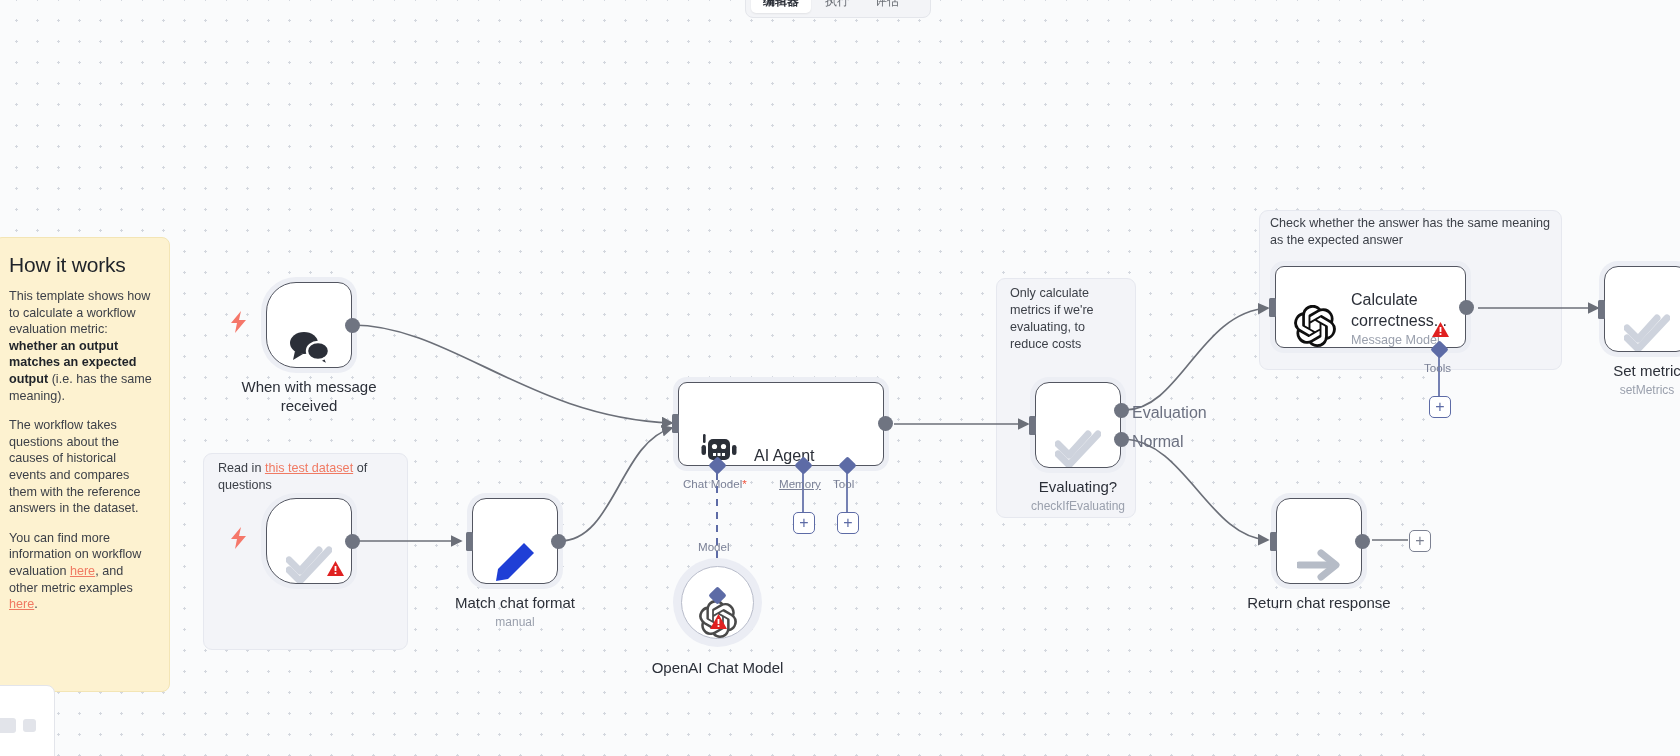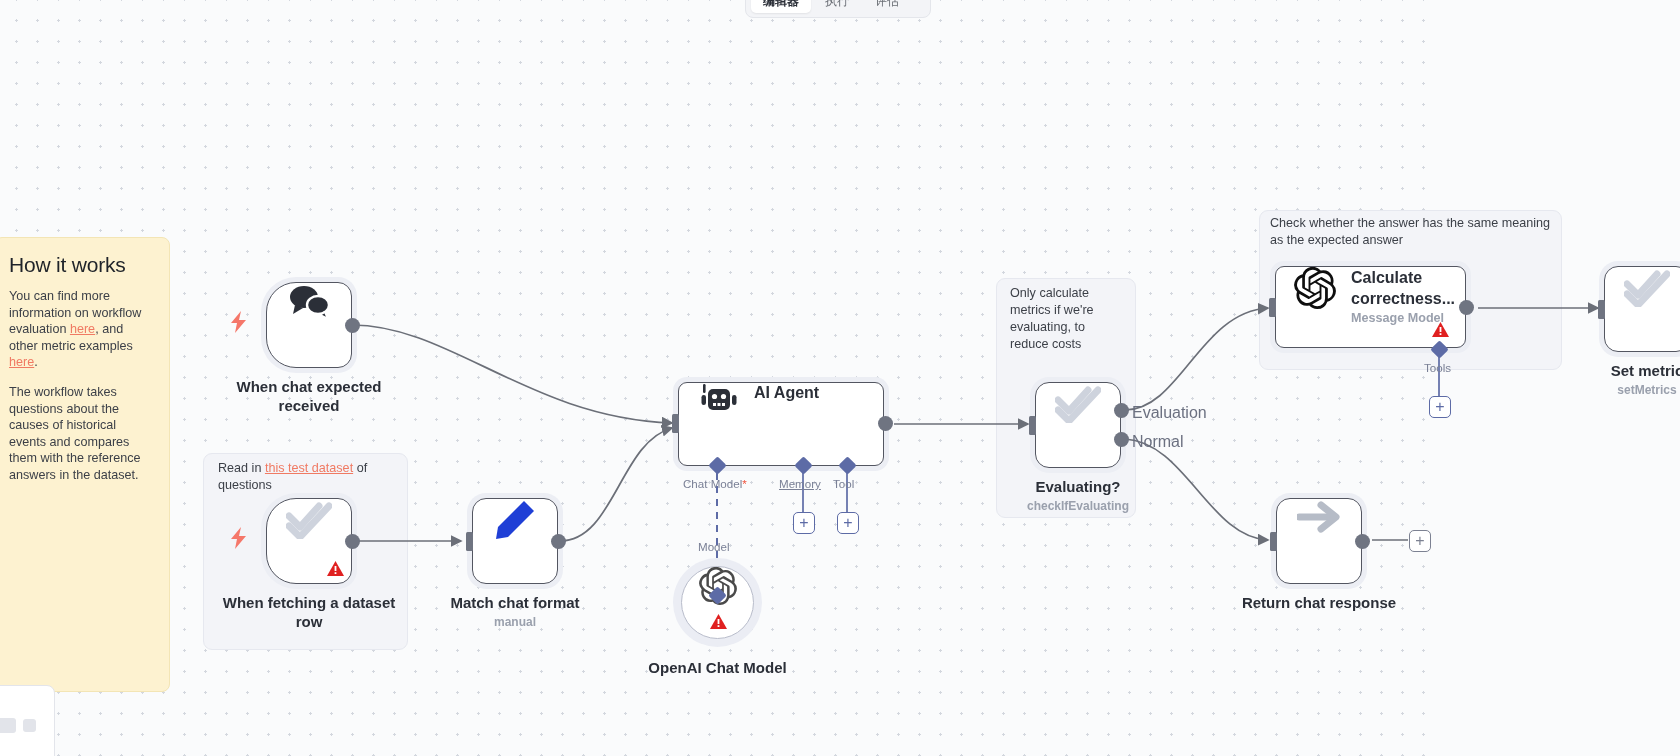--- a/index.html
+++ b/index.html
@@ -98,23 +98,22 @@
 
   
   #edges { position: absolute; left: 0; top: 0; width: 1680px; height: 756px; z-index: 4; pointer-events: none; }
 
   
   .node {
     position: absolute;
     background: #ffffff;
     border: 1.6px solid #535661;
     z-index: 10;
-    display: flex; align-items: flex-start; justify-content: center;
+    display: flex; align-items: flex-end; justify-content: center;
     box-shadow: 0 0 0 5px #eceef4;
-    font-weight: bold;
   }
   .node.sq { width: 86px; height: 86px; border-radius: 14px; }
   .node.trig { border-radius: 30px 14px 14px 30px; }
   .node.wide {
     width: 206px; height: 84px; border-radius: 9px;
     justify-content: flex-start; padding-left: 22px; gap: 17px;
   }
   .node.wide2 {
     width: 191px; height: 82px; border-radius: 9px;
     justify-content: flex-start; padding-left: 18px; gap: 15px;
@@ -189,22 +188,23 @@
 <div id="canvas">
 
   <div id="toolbar-fragment">
     <div class="tb-tab active">编辑器</div>
     <div class="tb-tab">执行</div>
     <div class="tb-tab">评估</div>
   </div>
 
   <div id="sticky-note">
     <h2>How it works</h2>
+    <p><span>This template shows how to calculate a workflow evaluation metric: </span><b>whether an output matches an expected output</b><span> (i.e. has the same meaning).</span></p>
+    <p>The workflow takes questions about the causes of historical events and compares them with the reference answers in the dataset.</p>
     <p><span>You can find more information on workflow evaluation </span><a class="note-link" href="#">here</a><span>, and other metric examples </span><a class="note-link" href="#">here</a><span>.</span></p>
-    <p>The workflow takes questions about the causes of historical events and compares them with the reference answers in the dataset.</p>
   </div>
 
   <div class="group-box" style="left:203px; top:453px; width:205px; height:197px;"></div>
   <div class="group-label" style="left:218px; top:460px; width:178px;">
     <span>Read in </span><a class="note-link" href="#">this test dataset</a><span> of questions</span>
   </div>
 
   <div class="group-box" style="left:996px; top:278px; width:140px; height:240px;"></div>
   <div class="group-label" style="left:1010px; top:285px; width:112px;">Only calculate metrics if we're evaluating, to reduce costs</div>
 
@@ -243,38 +243,37 @@
     <path d="M 1439,356 L 1439,396" stroke="#5d6ba6" stroke-width="1.7" fill="none"></path>
   </svg>
 
   <div class="node sq trig" style="left:266px; top:282px;">
     <svg class="icon-svg" width="44" height="38" viewBox="0 0 44 38">
       <ellipse cx="17" cy="14" rx="14" ry="11" fill="#2b2f38"></ellipse>
       <path d="M 8 22 L 6 31 L 16 25 Z" fill="#2b2f38"></path>
       <ellipse cx="31" cy="22" rx="11" ry="9" fill="#2b2f38" stroke="#ffffff" stroke-width="2.4"></ellipse>
       <path d="M 38 29 L 41 36 L 33 32 Z" fill="#2b2f38" stroke="#ffffff" stroke-width="2"></path>
     </svg>
-    <div class="node-title wrap">When chat expected received</div>
+    <div class="node-title wrap">When with message received</div>
   </div>
   <svg class="bolt" width="17" height="22" viewBox="0 0 17 22" style="left:230px; top:311px;">
     <path d="M 11 0 L 1 12 L 7 12 L 5 22 L 16 9 L 9 9 Z" fill="#f5776a"></path>
   </svg>
   <div class="port-out" style="left:345px; top:318px;"></div>
 
   <div class="node sq trig" style="left:266px; top:498px;">
     <svg class="icon-svg" width="46" height="40" viewBox="0 0 46 40">
       <path d="M 3 17 L 14 28 L 33 7" stroke="#ced3dd" stroke-width="7" fill="none" stroke-linecap="round" stroke-linejoin="round"></path>
       <path d="M 3 27 L 14 38 L 43 7" stroke="#ced3dd" stroke-width="7" fill="none" stroke-linecap="round" stroke-linejoin="round"></path>
     </svg>
     <svg class="warn" viewBox="0 0 17 15" style="left:60px; top:62px;">
       <path d="M 8.5 0 L 17 15 L 0 15 Z" fill="#e02020"></path>
       <rect x="7.6" y="5" width="1.8" height="5" fill="#ffffff"></rect>
       <rect x="7.6" y="11.2" width="1.8" height="1.8" fill="#ffffff"></rect>
     </svg>
-    <div class="node-title wrap">When fetching a dataset row</div>
   </div>
   <svg class="bolt" width="17" height="22" viewBox="0 0 17 22" style="left:230px; top:527px;">
     <path d="M 11 0 L 1 12 L 7 12 L 5 22 L 16 9 L 9 9 Z" fill="#f5776a"></path>
   </svg>
   <div class="port-out" style="left:345px; top:534px;"></div>
 
   <div class="node sq" style="left:472px; top:498px;">
     <svg class="icon-svg" width="42" height="42" viewBox="0 0 42 42">
       <path d="M 30 2 L 40 12 L 14 38 L 2 40 L 4 28 Z" fill="#1f3fd6"></path>
       <path d="M 30 2 L 40 12" stroke="#ffffff" stroke-width="0"></path>

